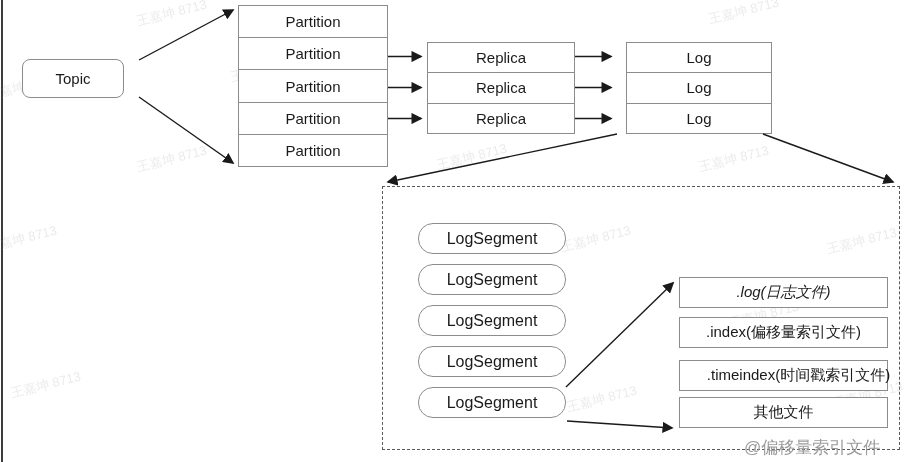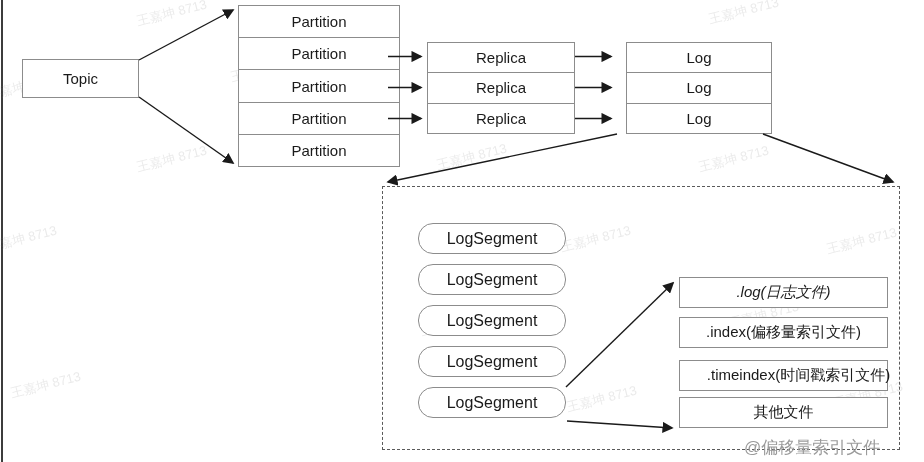--- a/index.html
+++ b/index.html
@@ -13,22 +13,22 @@
     position:absolute;border:1px solid #8c8c8c;background:#ffffff;
     display:flex;align-items:center;justify-content:center;
     font-size:15px;box-sizing:border-box;white-space:nowrap;
   }
   .stack{position:absolute;border:1px solid #8c8c8c;background:#ffffff;box-sizing:border-box;display:flex;flex-direction:column;}
   .stack .cell{
     flex:1;display:flex;align-items:center;justify-content:center;
     border-bottom:1px solid #8c8c8c;font-size:15px;box-sizing:border-box;
   }
   .stack .cell:last-child{border-bottom:none;}
-  #topic-box{left:22px;top:59px;width:117px;height:39px;}
-  #partition-stack{left:238px;top:5px;width:162px;height:162px;}
+  #topic-box{left:22px;top:59px;width:102px;height:39px;border-radius:8px;}
+  #partition-stack{left:238px;top:5px;width:150px;height:162px;}
   #replica-stack{left:427px;top:42px;width:148px;height:92px;}
   #log-stack{left:617px;top:42px;width:146px;height:92px;margin-left:9px;}
   #dashed-box{position:absolute;left:382px;top:186px;width:518px;height:264px;border:1px dashed #5a5a5a;box-sizing:border-box;background:transparent;}
   .logseg{left:418px;width:148px;height:31px;font-size:16px;border-radius:15px;}
   #logseg-0{top:223px;} #logseg-1{top:264px;} #logseg-2{top:305px;}
   #logseg-3{top:346px;} #logseg-4{top:387px;}
   .filebox{left:679px;width:209px;height:31px;font-size:15px;}
   #filebox-0{top:277px;font-style:italic;} #filebox-1{top:317px;} #filebox-2{top:360px;padding-left:30px;} #filebox-3{top:397px;}
   #arrow-layer{position:absolute;left:0;top:0;width:924px;height:462px;pointer-events:none;}
   .wm{

